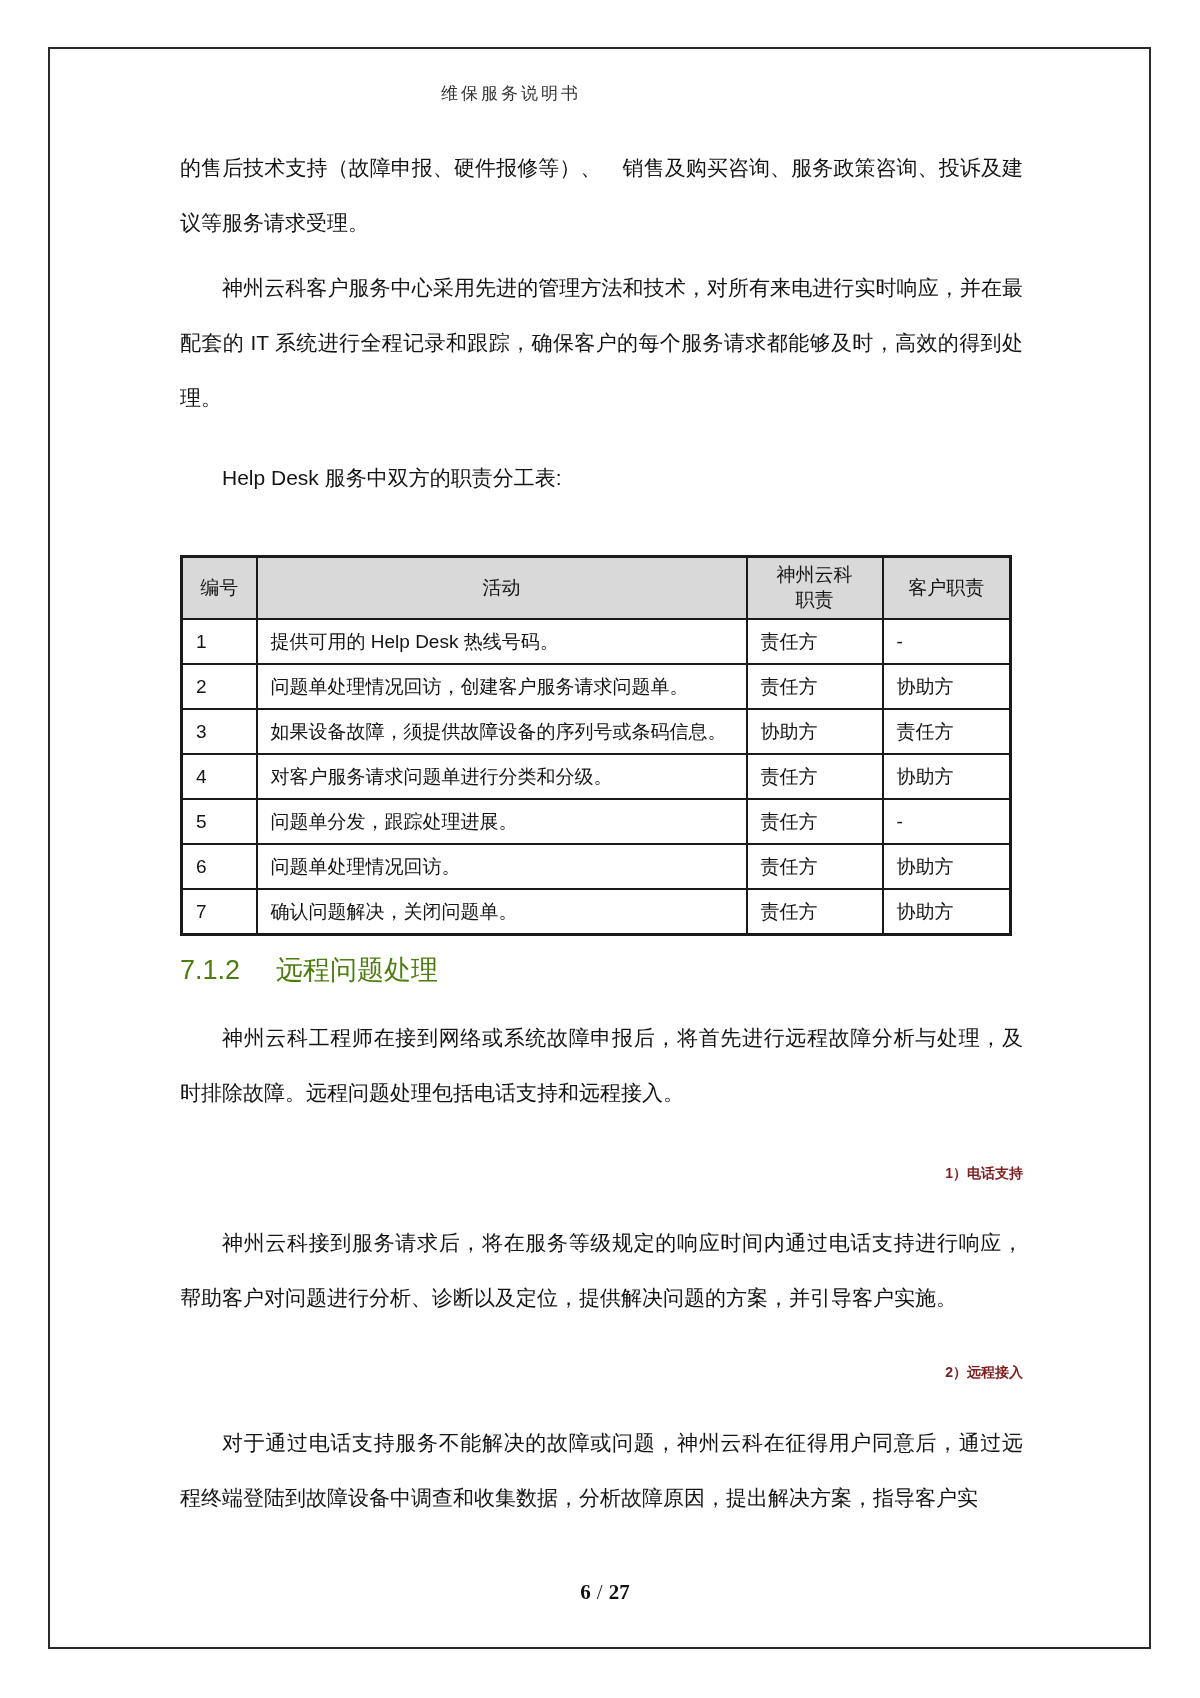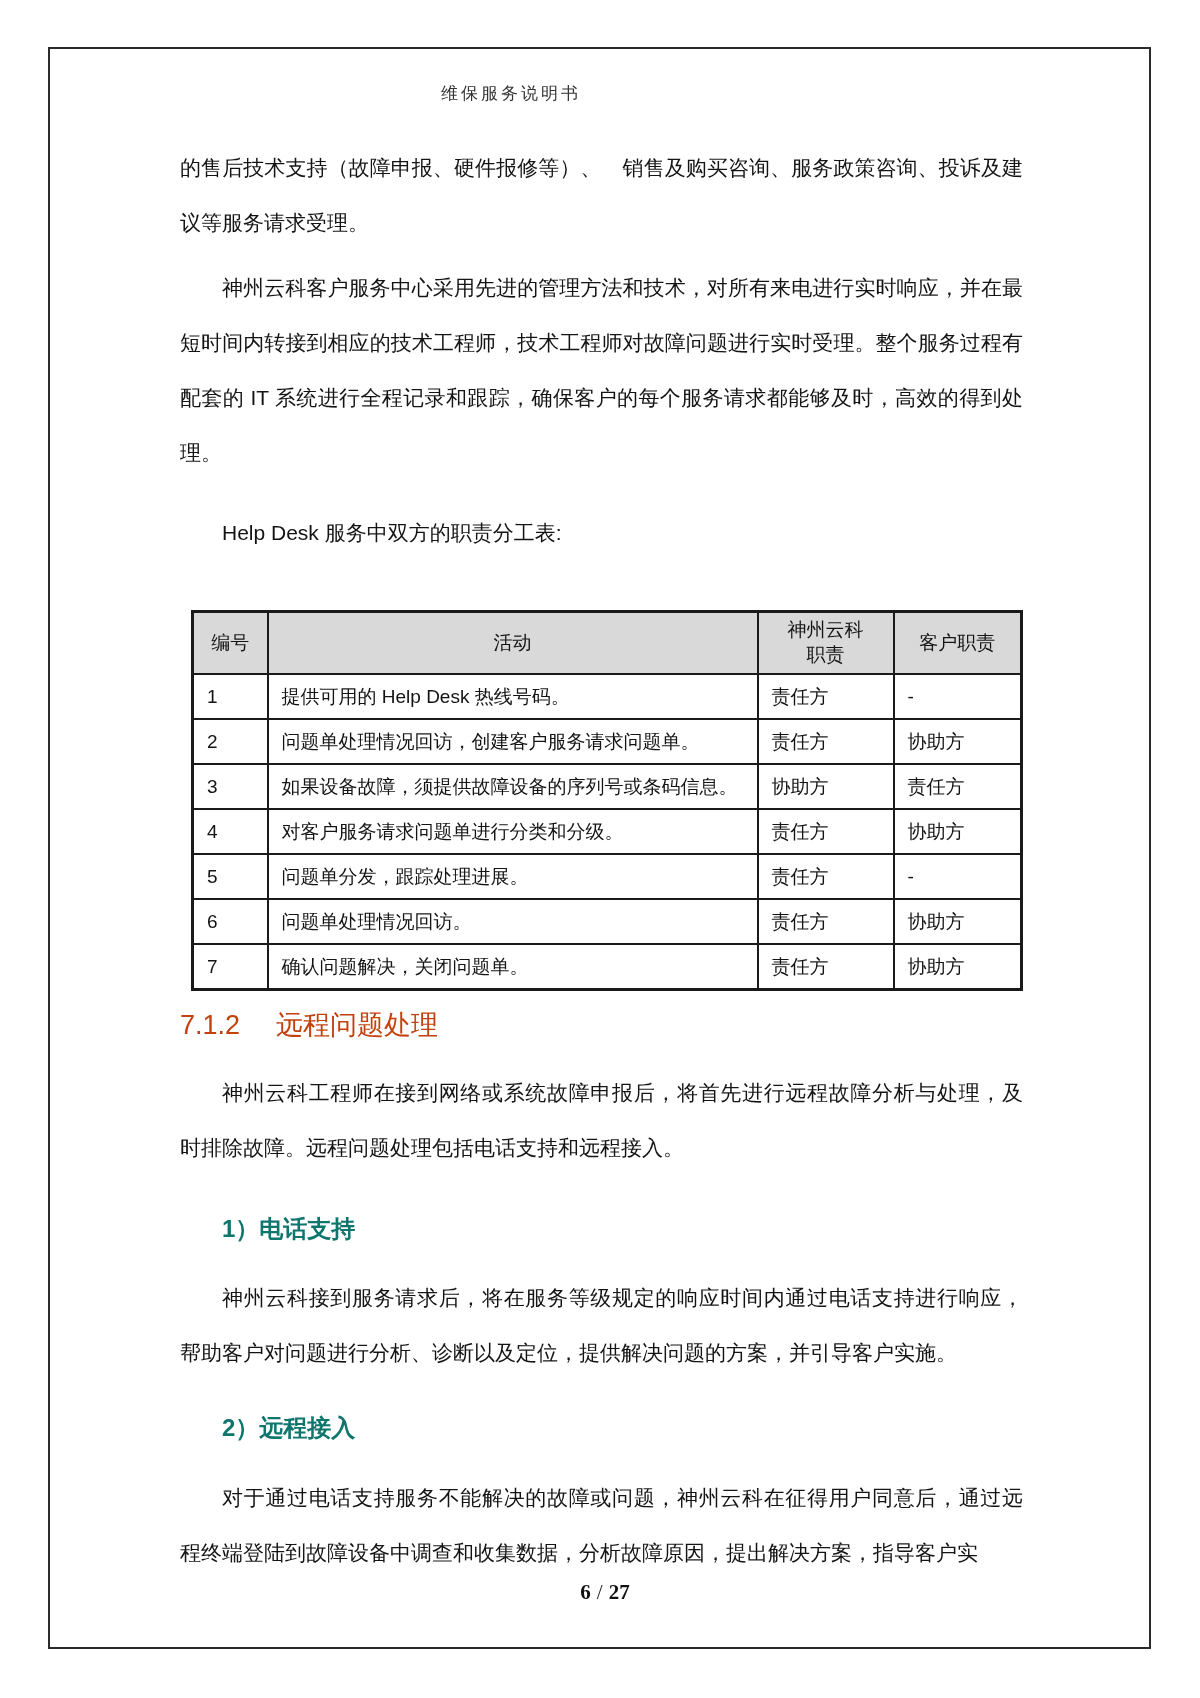--- a/index.html
+++ b/index.html
@@ -45,21 +45,21 @@
     text-align: justify;
     text-align-last: justify;
     text-justify: inter-character;
     overflow: hidden;
     white-space: nowrap;
   }
   .line.last-line { text-align-last: left; }
   .line.indent { text-indent: 42px; }
   .para-2 { margin-top: 10px; }
   .table-intro { margin-top: 25px; }
-  .table-wrap { margin-top: 50px; margin-left: 11px; }
+  .table-wrap { margin-top: 50px; }
   table {
     border-collapse: collapse;
     border: 3px solid #1a1a1a;
     table-layout: fixed;
     width: 829px;
   }
   th, td {
     border: 2px solid #1a1a1a;
     font-weight: normal;
     font-size: 19px;
@@ -82,30 +82,31 @@
   }
   .col-no { width: 75px; }
   .col-activity { width: 490px; }
   .col-dck { width: 136px; }
   .col-customer { width: 128px; }
   .section-heading {
     margin-top: 12px;
     height: 44px;
     line-height: 44px;
     font-size: 27px;
-    color: #c2410c;
+    color: #4d7c0f;
   }
   .section-number { display: inline-block; margin-right: 36px; }
   .subheading {
     height: 55px;
     line-height: 55px;
-    font-size: 24px;
+    font-size: 14px;
     font-weight: bold;
     text-indent: 42px;
-    color: #0f766e;
+    color: #7f1d1d;
+    text-align: right;
   }
   .sub-1 { margin-top: 26px; }
   .sub-2 { margin-top: 20px; }
   .para-3 { margin-top: 18px; }
   .para-4 { margin-top: 14px; }
   .para-5 { margin-top: 15px; }
   .doc-footer {
     position: absolute;
     top: 1580px;
     left: 0;
@@ -127,21 +128,20 @@
 
 <div class="content">
 
   <div class="para para-1">
     <div class="line">的售后技术支持（故障申报、硬件报修等）、　销售及购买咨询、服务政策咨询、投诉及建</div>
     <div class="line last-line">议等服务请求受理。</div>
   </div>
 
   <div class="para para-2">
     <div class="line indent">神州云科客户服务中心采用先进的管理方法和技术，对所有来电进行实时响应，并在最</div>
-    <div class="line">短时间内转接到相应的技术工程师，技术工程师对故障问题进行实时受理。整个服务过程有</div>
     <div class="line">配套的 IT 系统进行全程记录和跟踪，确保客户的每个服务请求都能够及时，高效的得到处</div>
     <div class="line last-line">理。</div>
   </div>
 
   <div class="line last-line indent table-intro">Help Desk 服务中双方的职责分工表:</div>
 
   <div class="table-wrap">
     <table>
       <colgroup>
         <col class="col-no">

